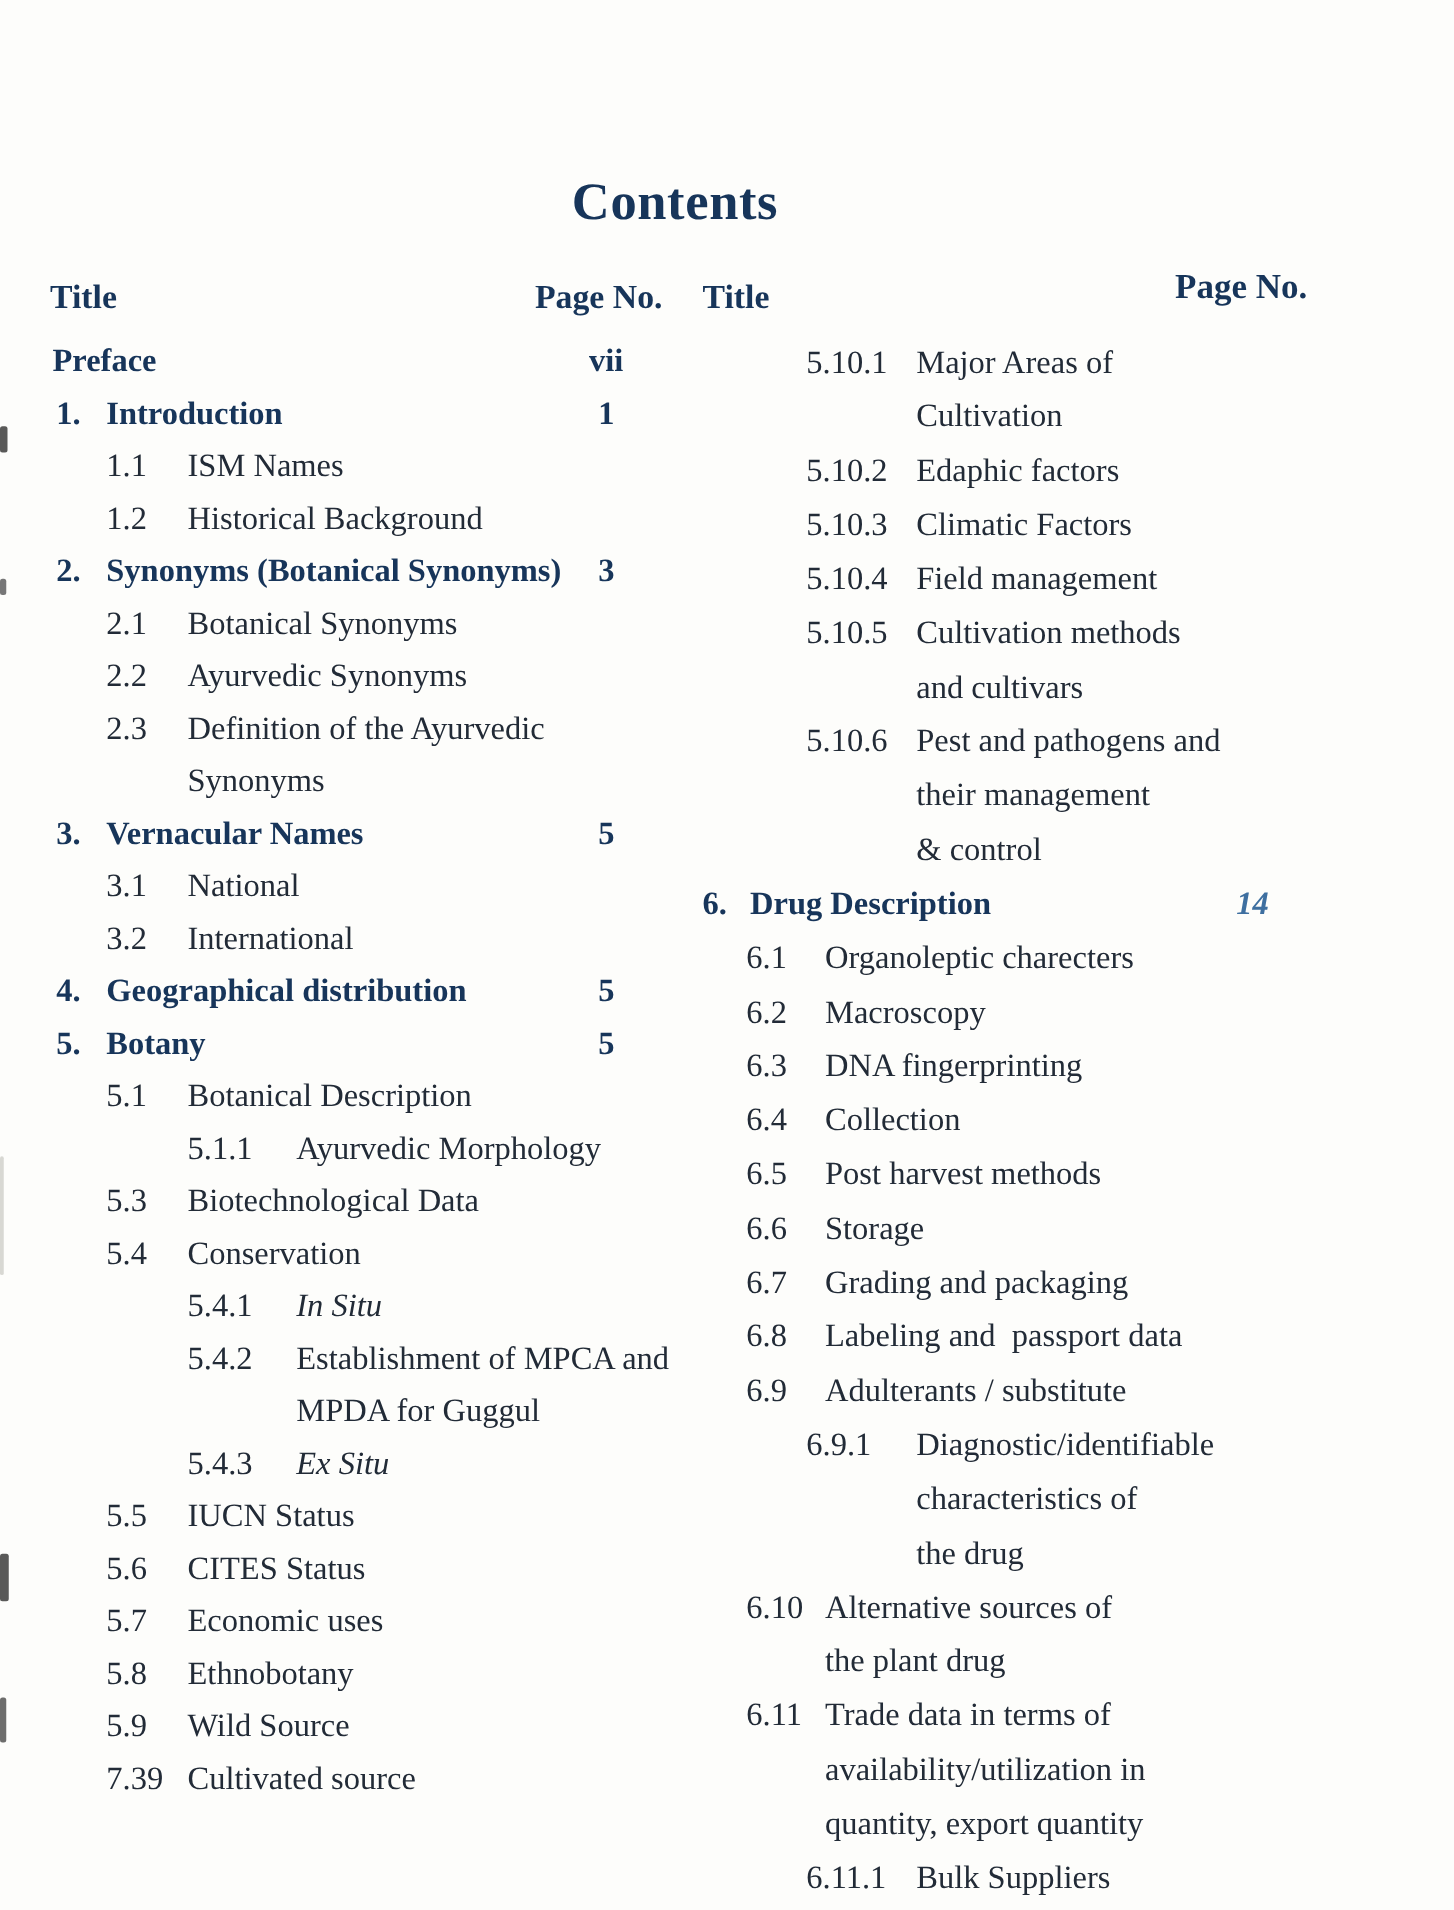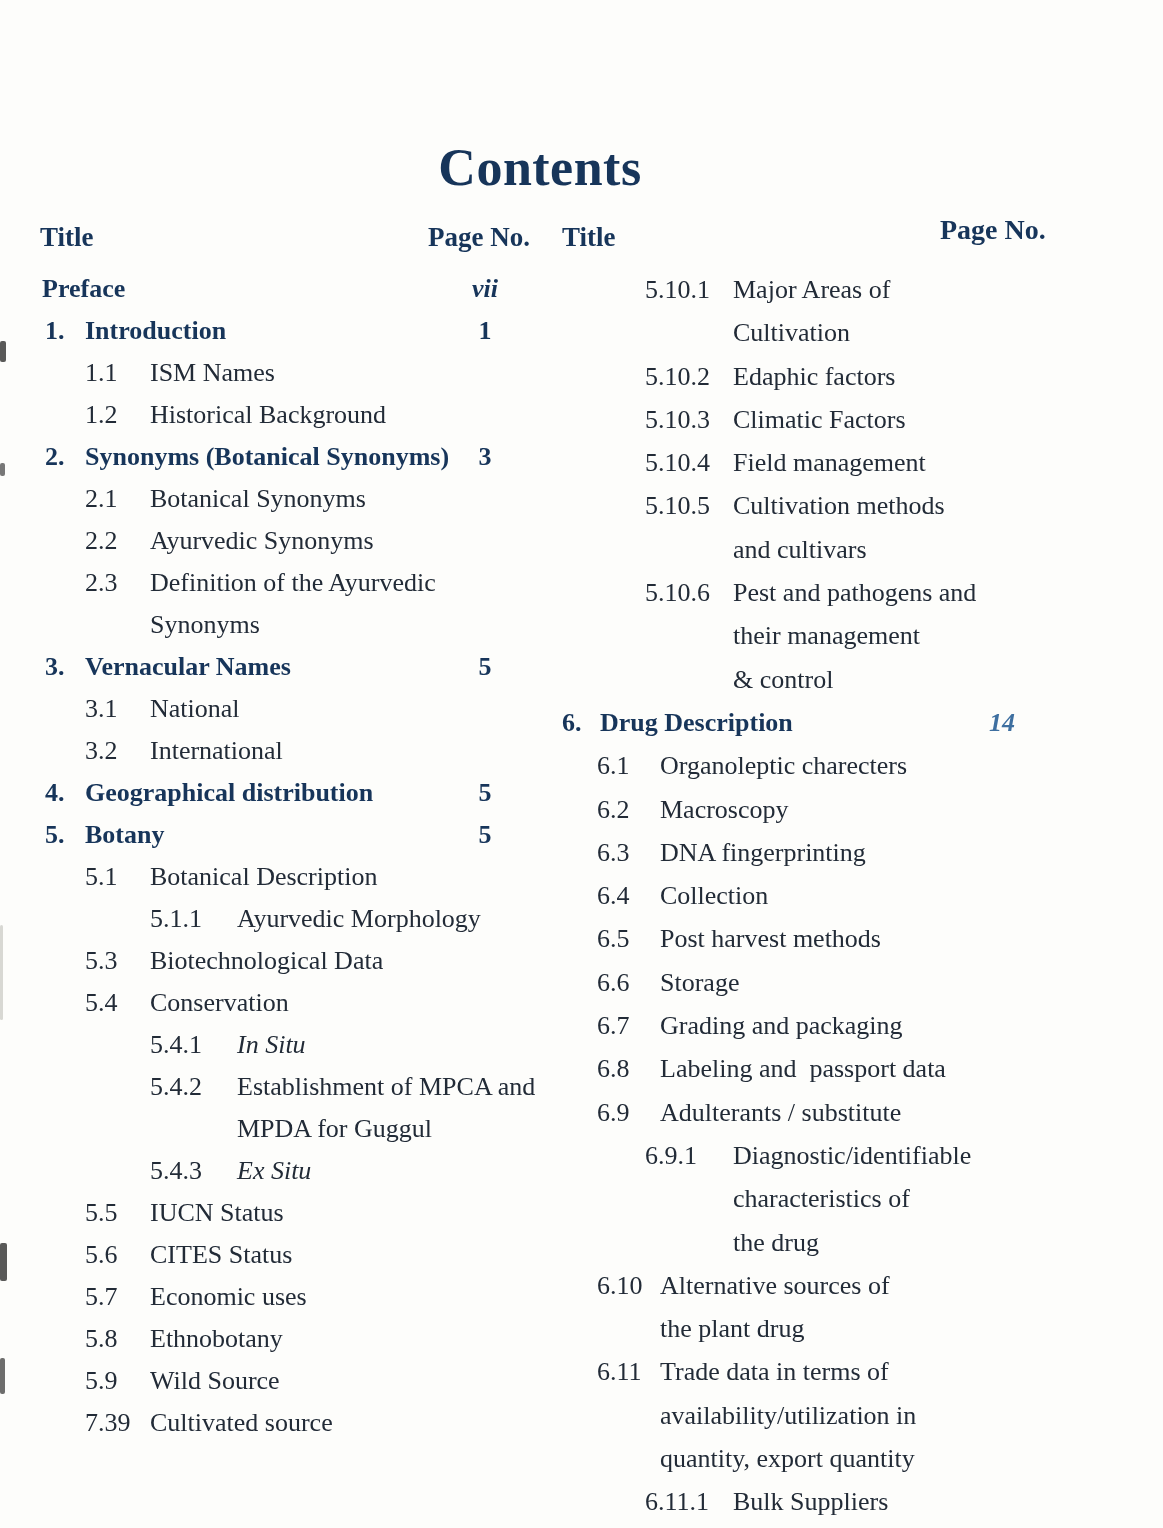--- a/index.html
+++ b/index.html
@@ -10,21 +10,21 @@
     overflow:hidden;
   }
   .page{
     position:relative;width:1163px;height:1528px;
     background:var(--paper,#fdfdfb);
     color:var(--body,#222b37);
   }
   .contents-title{
     position:absolute;top:138px;left:0;width:1080px;
     text-align:center;
-    font-size:52px;font-weight:bold;
+    font-size:42px;font-weight:bold;
     color:var(--navy,#17355a);
     letter-spacing:.5px;
   }
   .col{position:absolute;top:222px;}
   .col-left{left:40px;width:532px;}
   .col-right{left:562px;width:561px;}
   .col-header{position:relative;height:46px;font-size:27px;font-weight:bold;color:var(--navy,#17355a);}
   .col-header .h-title{position:absolute;left:0;top:0;}
   .col-left  .col-header .h-page{position:absolute;left:388px;top:0;}
   .col-right .col-header .h-page{position:absolute;left:378px;top:-8px;font-size:28px;}
@@ -33,21 +33,21 @@
   .col-right .entries .row{line-height:43.3px;}
   .row{position:relative;display:flex;font-size:26px;}
   .num{flex:none;}
   .txt{white-space:pre-wrap;}
   .pg{
     position:absolute;top:0;width:80px;text-align:center;
     font-weight:bold;color:var(--navy,#17355a);
   }
   .col-left  .pg{left:405px;}
   .col-right .pg{left:400px;}
-  .pg.roman{font-style:italic;}
+  .pg.roman{}
   .pg.light{color:var(--lightblue,#3e6fa0);font-style:italic;}
   
   .col-left .lv-preface{padding-left:2px;}
   .col-left .lv-preface .num{width:0;}
   .col-left .lv-chapter{padding-left:5px;}
   .col-left .lv-chapter .num{width:40px;}
   .col-left .lv-sub{padding-left:45px;}
   .col-left .lv-sub .num{width:65px;}
   .col-left .lv-subsub{padding-left:110px;}
   .col-left .lv-subsub .num{width:87px;}

